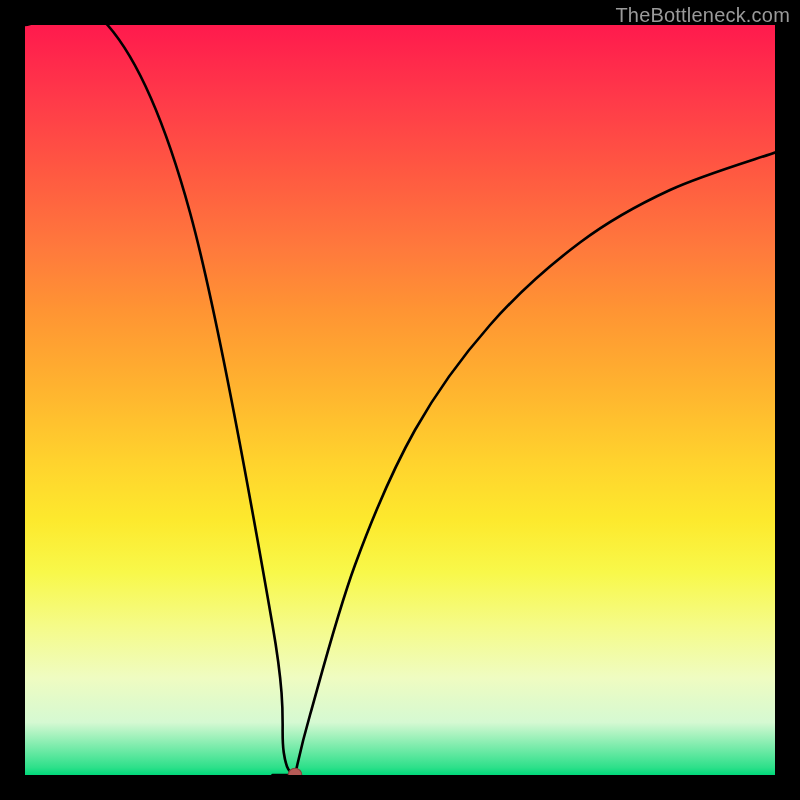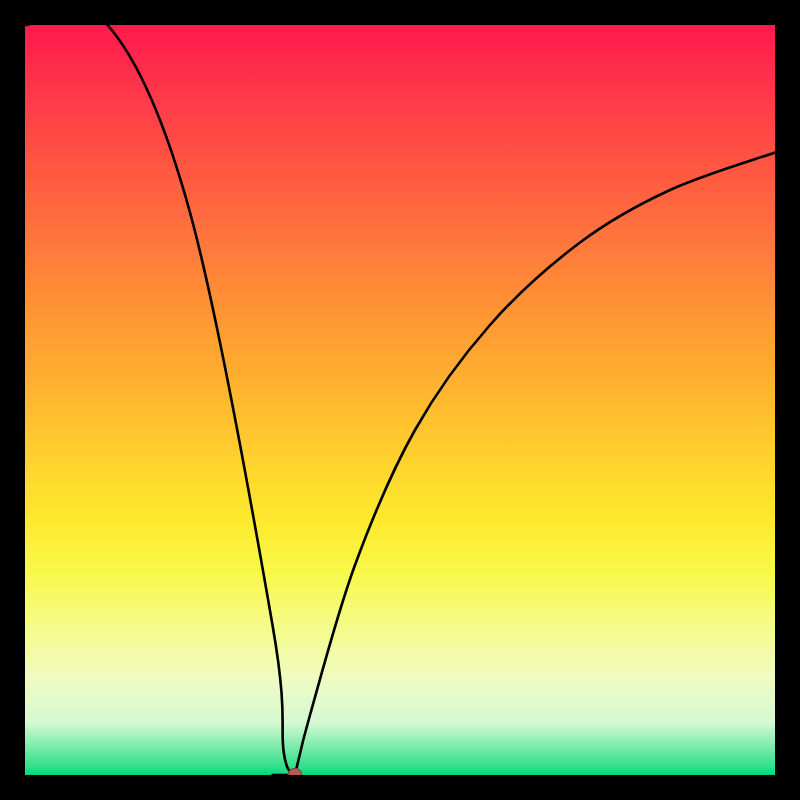--- a/index.html
+++ b/index.html
@@ -68,13 +68,14 @@
 
   <svg class="svg-layer" viewBox="0 0 100 100" preserveAspectRatio="none">
     <g>
       <path fill="none" stroke="#000" stroke-width="0.35" stroke-linejoin="round" stroke-linecap="round" d="M 0.00 0.00 C 1.83 0.00, 7.33 -4.17, 11.00 0.00 C 14.67 4.17, 18.33 11.67, 22.00 25.00 C 25.67 38.33, 30.92 68.00, 33.00 80.00 C 35.08 92.00, 34.00 93.67, 34.50 97.00 C 35.00 100.33, 35.75 99.50, 36.00 100.00"></path>
       <path fill="none" stroke="#000" stroke-width="0.35" stroke-linejoin="round" stroke-linecap="round" d="M33.00 100.00 L36.00 100.00"></path>
       <path fill="none" stroke="#000" stroke-width="0.35" stroke-linejoin="round" stroke-linecap="round" d="M 36.00 100.00 C 36.33 98.67, 36.67 96.67, 38.00 92.00 C 39.33 87.33, 41.67 78.33, 44.00 72.00 C 46.33 65.67, 49.00 59.33, 52.00 54.00 C 55.00 48.67, 58.33 44.17, 62.00 40.00 C 65.67 35.83, 70.00 32.00, 74.00 29.00 C 78.00 26.00, 81.67 24.00, 86.00 22.00 C 90.33 20.00, 97.67 17.83, 100.00 17.00"></path>
     </g>
     <circle r="0.9" fill="#b55a56" stroke="#8a3f3c" stroke-width="0.15" cx="36" cy="100"></circle>
   </svg>
 
+  <div class="watermark">TheBottleneck.com</div>
 </div>
 
 </body></html>

